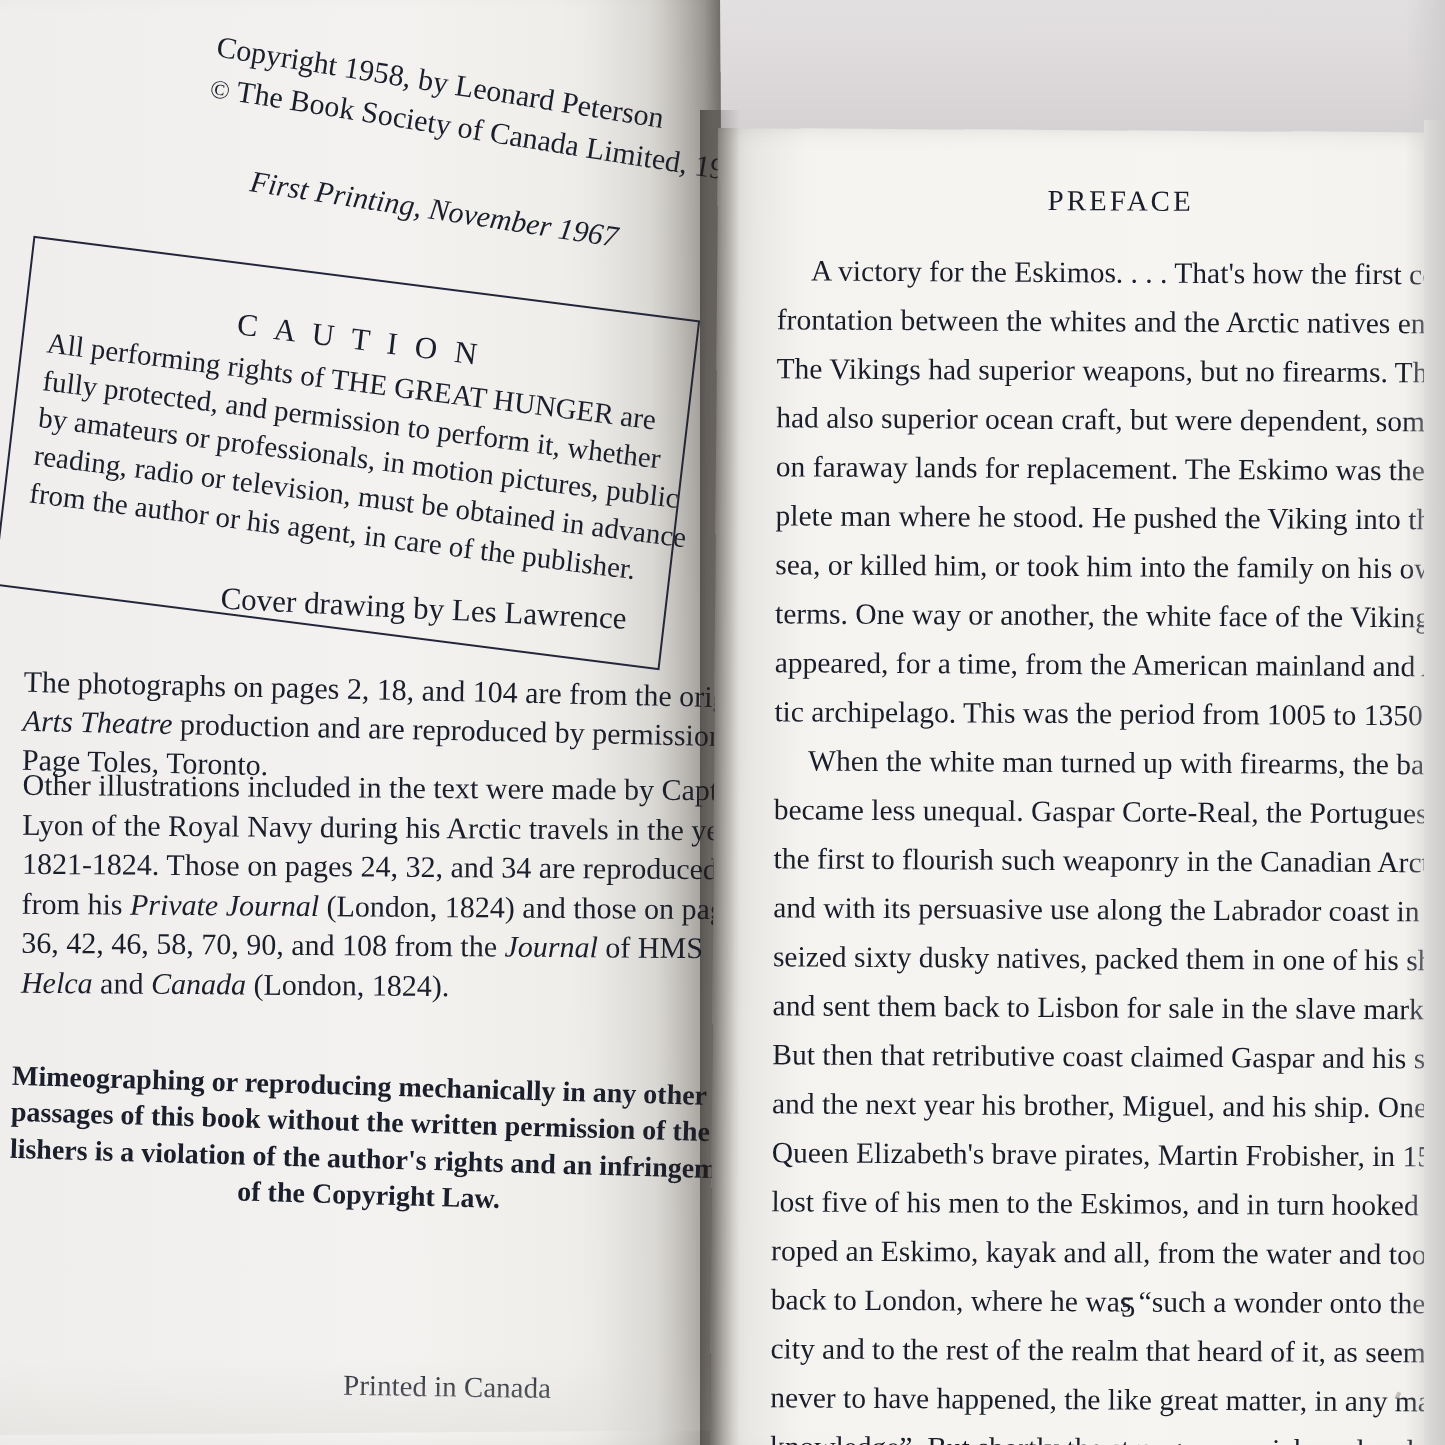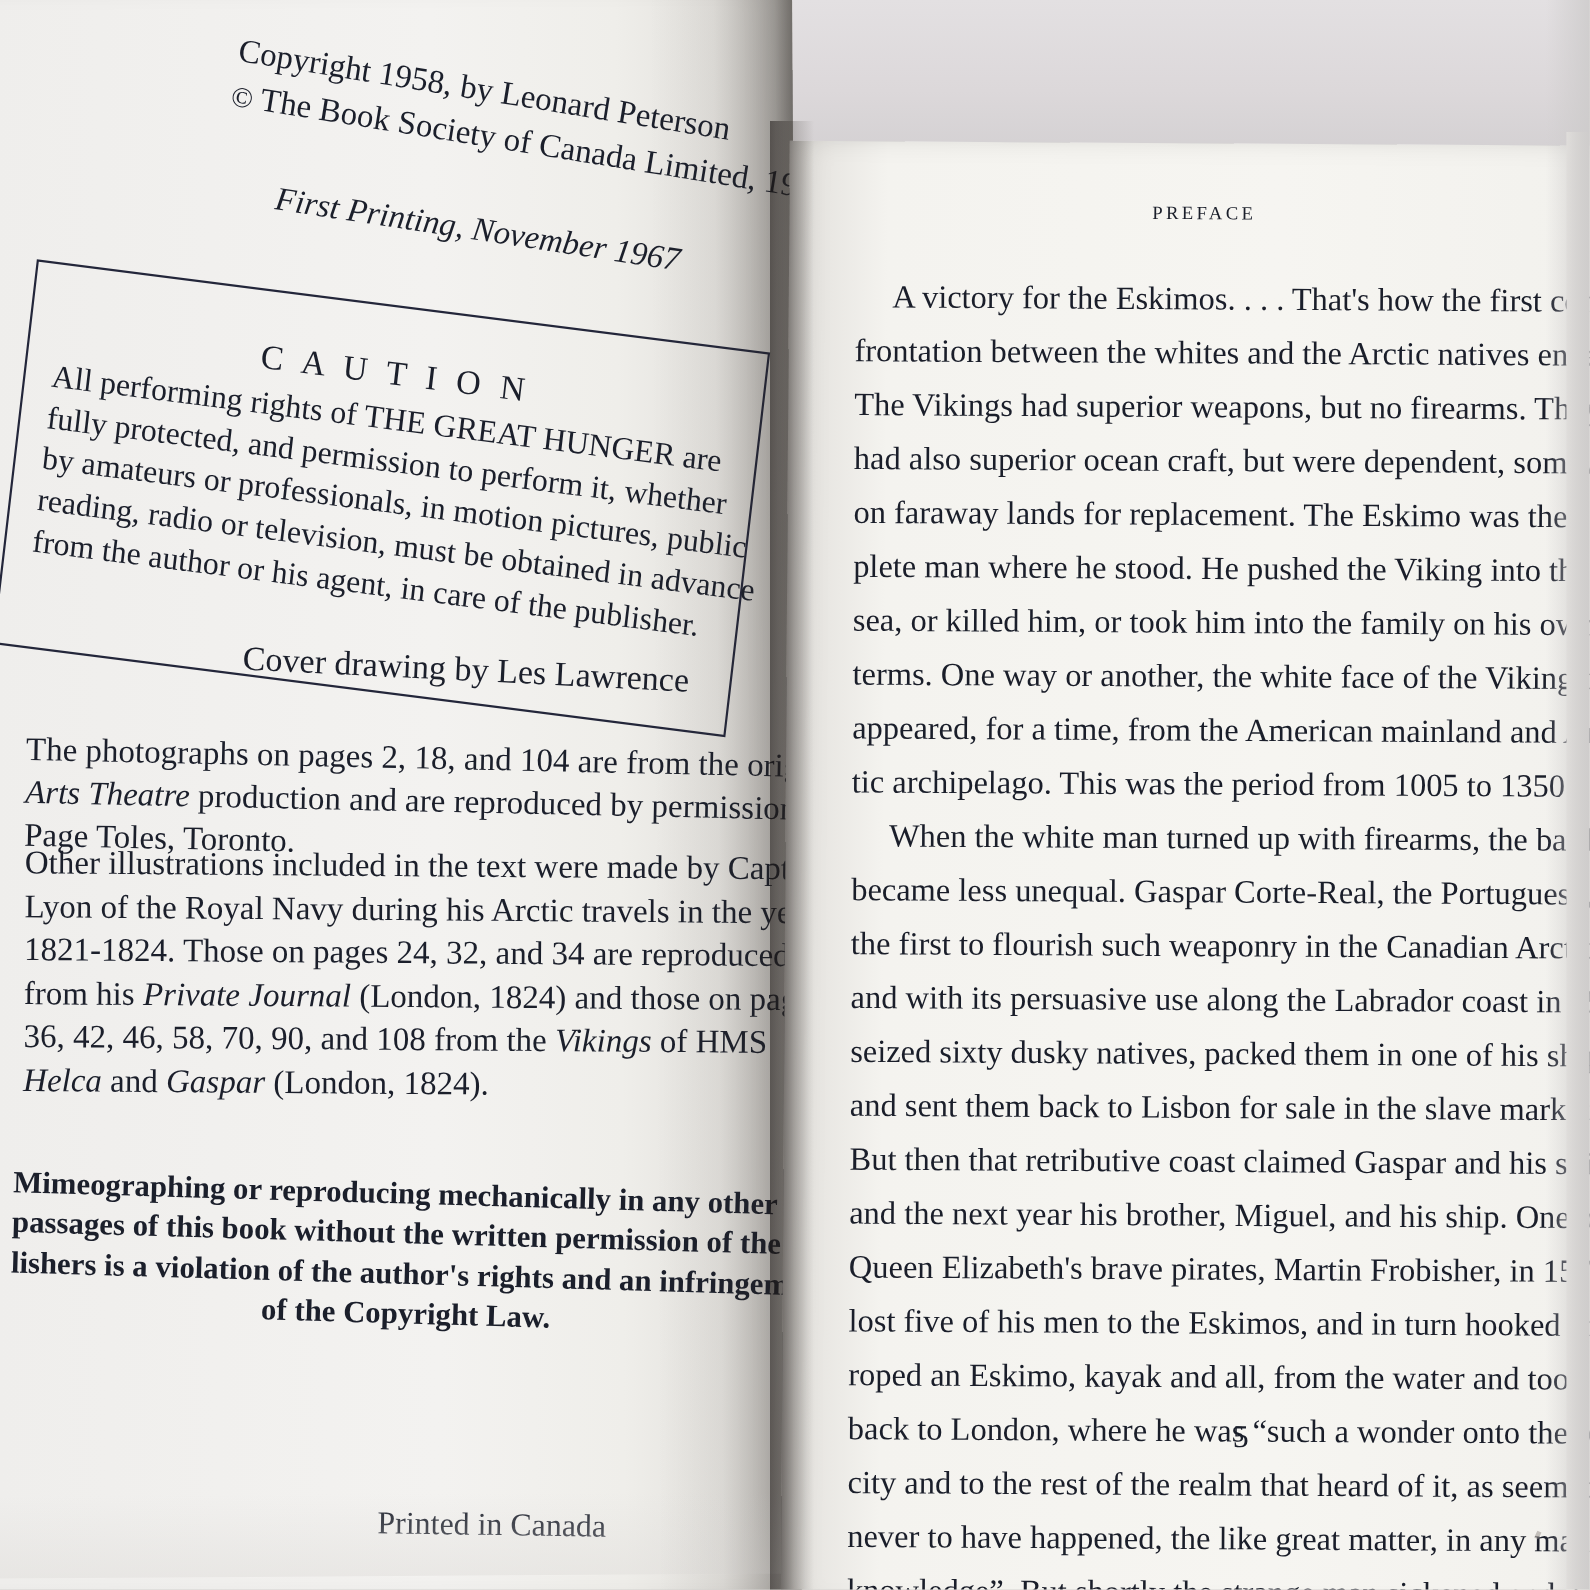--- a/index.html
+++ b/index.html
@@ -211,21 +211,21 @@
     left: 0;
     top: 0;
     width: 745px;
     height: 1330px;
     color: #1a1e2a;
   }
   .r-head {
     position: absolute;
     left: 330px;
     top: 54px;
-    font-size: 17px;
+    font-size: 29px;
     letter-spacing: 3px;
     white-space: nowrap;
   }
   .r-body {
     position: absolute;
     left: 60px;
     top: 118px;
     width: 700px;
     font-size: 29.5px;
     line-height: 49px;
@@ -316,22 +316,22 @@
         <span class="pn-line">The photographs on pages 2, 18, and 104 are from the original</span>
         <span class="pn-line"><i class="it">Arts Theatre</i> production and are reproduced by permission of</span>
         <span class="pn-line">Page Toles, Toronto.</span>
       </div>
 
       <div class="l-block illus-note">
         <span class="in-line">Other illustrations included in the text were made by Captain</span>
         <span class="in-line">Lyon of the Royal Navy during his Arctic travels in the years</span>
         <span class="in-line">1821-1824. Those on pages 24, 32, and 34 are reproduced</span>
         <span class="in-line">from his <i class="it">Private Journal</i> (London, 1824) and those on pages</span>
-        <span class="in-line">36, 42, 46, 58, 70, 90, and 108 from the <i class="it">Vikings</i> of HMS</span>
-        <span class="in-line"><i class="it">Helca</i> and <i class="it">Gaspar</i> (London, 1824).</span>
+        <span class="in-line">36, 42, 46, 58, 70, 90, and 108 from the <i class="it">Journal</i> of HMS</span>
+        <span class="in-line"><i class="it">Helca</i> and <i class="it">Canada</i> (London, 1824).</span>
       </div>
 
       <div class="l-block mimeo-note">
         <span class="mn-line">Mimeographing or reproducing mechanically in any other way</span>
         <span class="mn-line">passages of this book without the written permission of the pub-</span>
         <span class="mn-line">lishers is a violation of the author's rights and an infringement</span>
         <span class="mn-line center">of the Copyright Law.</span>
       </div>
 
       <div class="l-block printed-in">Printed in Canada</div>

